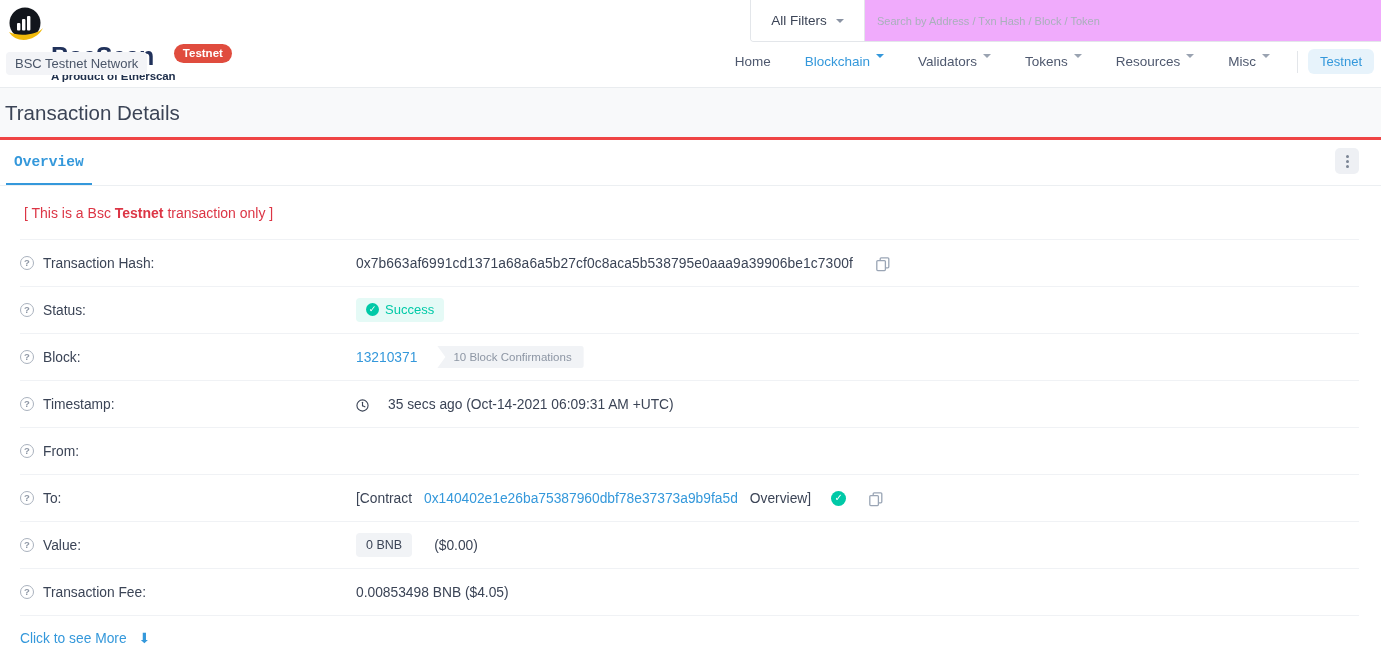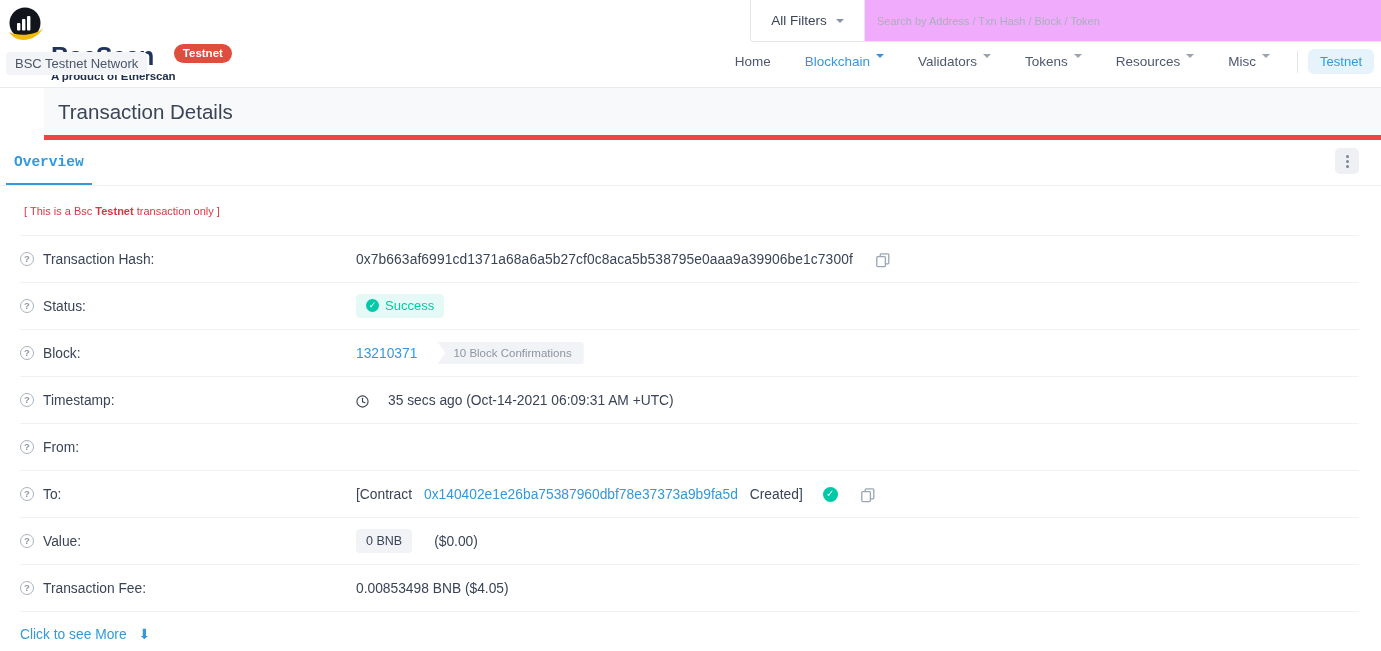--- a/index.html
+++ b/index.html
@@ -113,24 +113,23 @@
   .nav-testnet {
     background: #e7f3fb; color: #3498db;
     font-size: 13px; padding: 5px 12px; border-radius: 6px;
     margin-right: 7px; cursor: pointer;
   }
 
   
   .page-head {
     height: 52px;
     background: #f8f9fa;
-    border-bottom: 5px solid #ef4444;
+    border-bottom: 3px solid #ef4444;
     display: flex; align-items: center;
-    padding-left: 14px;
-    margin-left: 44px;
+    padding-left: 5px;
   }
   .page-title {
     font-size: 20.5px; color: #3b4456; font-weight: normal;
   }
 
   
   .card { background: #fff; position: relative; }
   .tabbar {
     height: 46px; position: relative;
     border-bottom: 1px solid #eceff2;
@@ -146,21 +145,21 @@
   .kebab {
     position: absolute; right: 22px; top: 8px;
     width: 24px; height: 26px; border-radius: 5px;
     background: #eef0f4; cursor: pointer;
     display: flex; flex-direction: column;
     align-items: center; justify-content: center; gap: 2px;
   }
   .kebab i { width: 3px; height: 3px; border-radius: 50%; background: #7a8494; display:block; }
 
   .notice {
-    color: #dc3545; font-size: 11px;
+    color: #dc3545; font-size: 14px;
     padding: 19px 0 18px 24px;
   }
   .notice b { font-weight: bold; }
 
   
   .rows { padding: 0 22px 0 20px; }
   .row {
     display: flex; align-items: center;
     min-height: 47px;
     border-top: 1px solid #f0f2f5;
@@ -380,21 +379,21 @@
     </div>
 
     <div class="row">
       <div class="row-label">
         <span class="q">?</span>
         <span>To:</span>
       </div>
       <div class="row-val">
         <span>[Contract </span>
           <a class="link">0x140402e1e26ba75387960dbf78e37373a9b9fa5d</a>
-          <span> Created]</span>
+          <span> Overview]</span>
         <span class="verified">✓</span>
         <span class="copy">
           <svg width="14" height="15" viewBox="0 0 14 15">
             <rect x="4.2" y="0.8" width="8.6" height="10" rx="1" fill="none" stroke="#9aa5b5" stroke-width="1.3"></rect>
             <rect x="0.8" y="3.6" width="8.6" height="10" rx="1" fill="#fff" stroke="#9aa5b5" stroke-width="1.3"></rect>
           </svg>
         </span>
       </div>
     </div>
 

